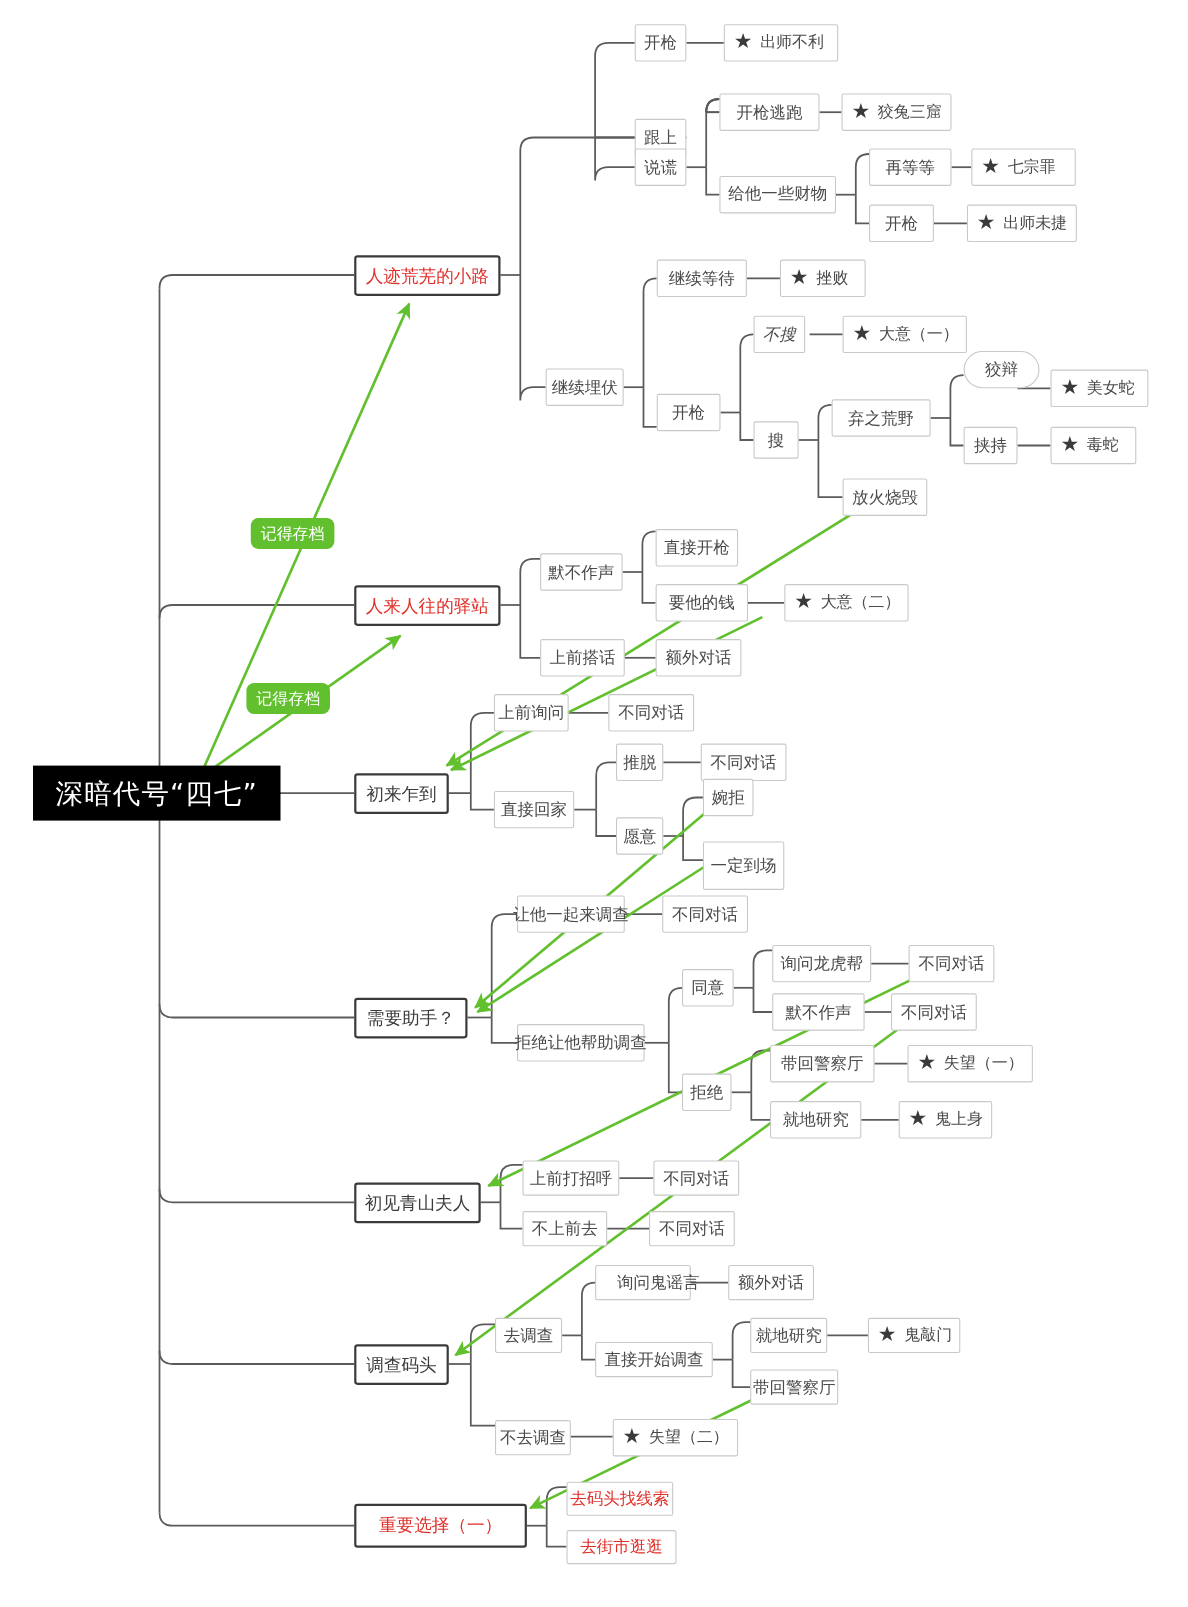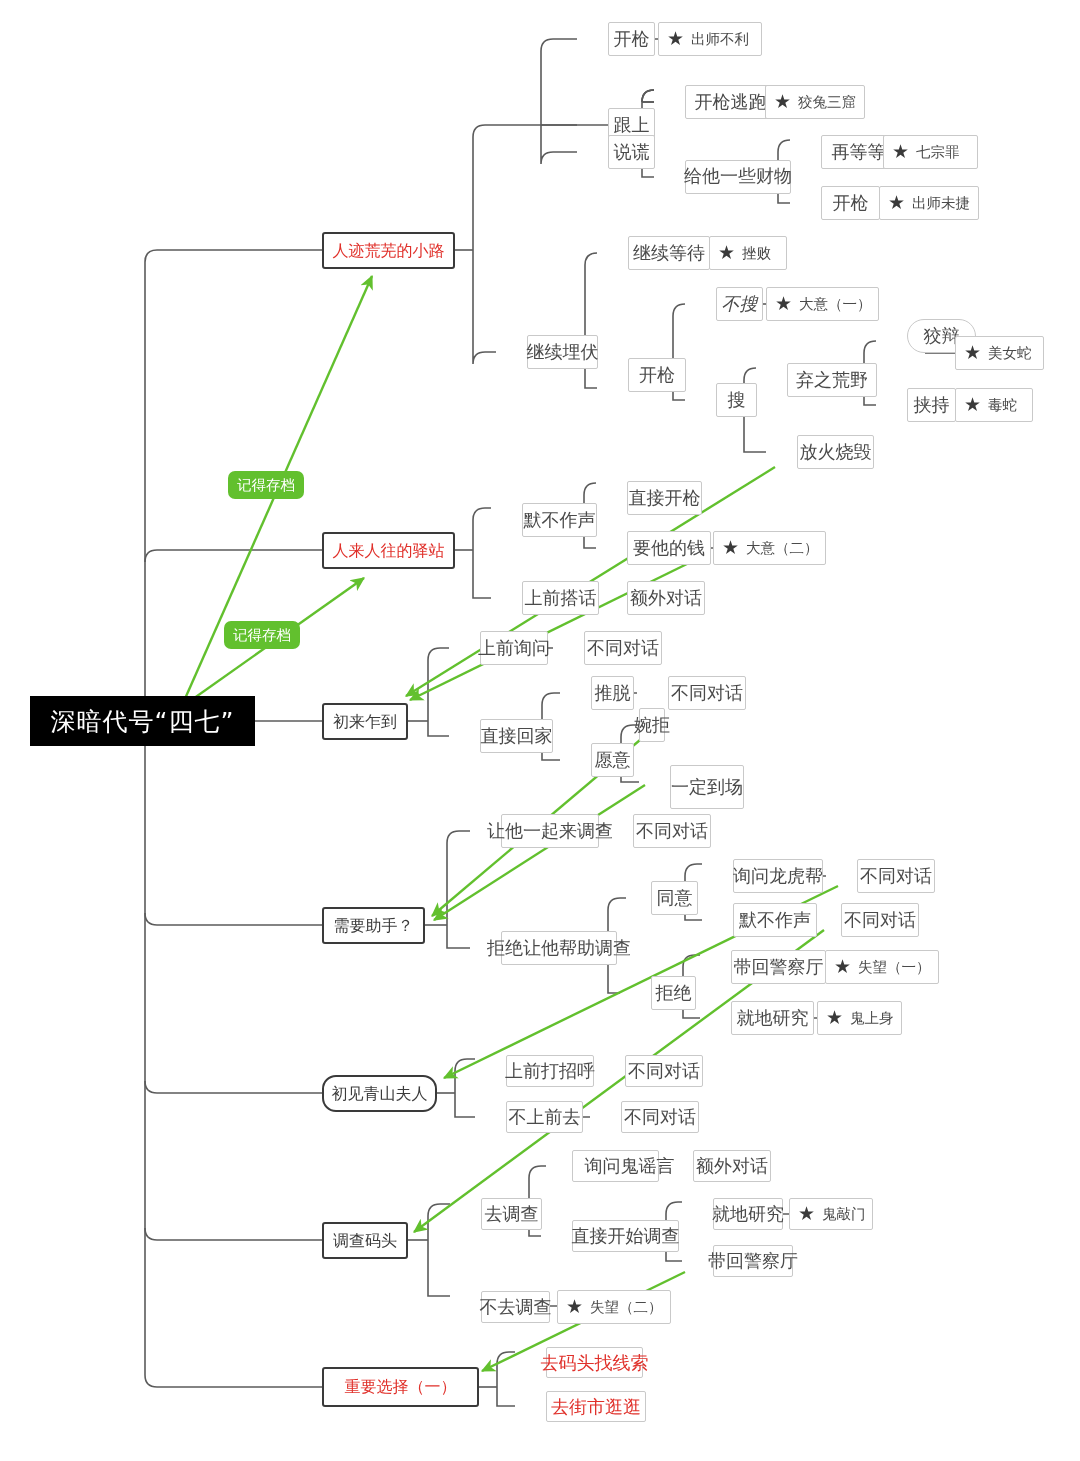--- a/index.html
+++ b/index.html
@@ -2,21 +2,21 @@
 <html><head>
 <meta charset="utf-8">
 <style>
   html,body{margin:0;padding:0;background:#ffffff;}
   body{font-family:"DejaVu Sans","Liberation Sans",sans-serif;}
   #canvas{position:relative;width:1080px;height:1461px;background:#fff;overflow:hidden;}
   #wires{position:absolute;left:0;top:0;width:1080px;height:1461px;pointer-events:none;}
   .node{position:absolute;box-sizing:border-box;display:flex;align-items:center;
         justify-content:center;background:#fff;white-space:nowrap;line-height:1;}
   
-  .n-leaf{border:1px solid #c9c9c9;color:#4a4a4a;font-size:18px;border-radius:2px;margin-left:31px;}
+  .n-leaf{border:1px solid #c9c9c9;color:#4a4a4a;font-size:15px;border-radius:2px;}
   
   .n-main{border:2.5px solid #3a3a3a;color:#3b3b3b;font-size:16px;border-radius:3px;}
   .n-main.red{color:#e0302a;}
   
   .n-root{background:#000;color:#fff;font-size:25px;border:none;letter-spacing:1px;}
   
   .n-end{border:1px solid #c9c9c9;color:#4a4a4a;font-size:14.5px;border-radius:2px;
          justify-content:flex-start;padding-left:8px;gap:7px;}
   .n-end .star{color:#3a3a3a;font-size:19px;line-height:1;display:inline-block;
                transform:translateY(-1px);}
@@ -243,21 +243,21 @@
   <div class="node n-leaf" style="left:491px;top:581px;width:77px;height:34px;">上前搭话</div>
   <div class="node n-leaf" style="left:596px;top:581px;width:78px;height:34px;">额外对话</div>
 
   <div class="node n-main" style="left:322px;top:703px;width:86px;height:37px;">初来乍到</div>
   <div class="node n-leaf" style="left:449px;top:631px;width:68px;height:34px;">上前询问</div>
   <div class="node n-leaf" style="left:553px;top:631px;width:78px;height:34px;">不同对话</div>
   <div class="node n-leaf" style="left:449px;top:719px;width:73px;height:34px;">直接回家</div>
   <div class="node n-leaf" style="left:560px;top:676px;width:43px;height:34px;">推脱</div>
   <div class="node n-leaf" style="left:637px;top:676px;width:78px;height:34px;">不同对话</div>
   <div class="node n-leaf" style="left:560px;top:743px;width:43px;height:34px;">愿意</div>
-  <div class="node n-leaf" style="left:608px;top:708px;width:26px;height:34px;">婉拒</div>
+  <div class="node n-leaf" style="left:639px;top:708px;width:46px;height:34px;">婉拒</div>
   <div class="node n-leaf" style="left:639px;top:765px;width:74px;height:44px;">一定到场</div>
 
   <div class="node n-main" style="left:322px;top:907px;width:103px;height:37px;">需要助手？</div>
   <div class="node n-leaf" style="left:470px;top:814px;width:98px;height:34px;">让他一起来调查</div>
   <div class="node n-leaf" style="left:602px;top:814px;width:78px;height:34px;">不同对话</div>
   <div class="node n-leaf" style="left:470px;top:931px;width:116px;height:34px;">拒绝让他帮助调查</div>
   <div class="node n-leaf" style="left:620px;top:881px;width:47px;height:34px;">同意</div>
   <div class="node n-leaf" style="left:702px;top:859px;width:90px;height:34px;">询问龙虎帮</div>
   <div class="node n-leaf" style="left:826px;top:859px;width:78px;height:34px;">不同对话</div>
   <div class="node n-leaf" style="left:702px;top:903px;width:84px;height:34px;">默不作声</div>
@@ -267,21 +267,21 @@
   <div class="node n-end" style="left:825px;top:950px;width:114px;height:34px;">
     <span class="star">★</span>
     <span>失望（一）</span>
   </div>
   <div class="node n-leaf" style="left:700px;top:1001px;width:83px;height:34px;">就地研究</div>
   <div class="node n-end" style="left:817px;top:1001px;width:85px;height:34px;">
     <span class="star">★</span>
     <span>鬼上身</span>
   </div>
 
-  <div class="node n-main" style="left:322px;top:1075px;width:115px;height:37px;border-radius:14px;">初见青山夫人</div>
+  <div class="node n-main" style="left:322px;top:1075px;width:115px;height:37px;">初见青山夫人</div>
   <div class="node n-leaf" style="left:475px;top:1055px;width:88px;height:32px;">上前打招呼</div>
   <div class="node n-leaf" style="left:594px;top:1055px;width:78px;height:32px;">不同对话</div>
   <div class="node n-leaf" style="left:475px;top:1101px;width:77px;height:32px;">不上前去</div>
   <div class="node n-leaf" style="left:590px;top:1101px;width:78px;height:32px;">不同对话</div>
 
   <div class="node n-main" style="left:322px;top:1222px;width:86px;height:37px;">调查码头</div>
   <div class="node n-leaf" style="left:450px;top:1198px;width:61px;height:32px;">去调查</div>
   <div class="node n-leaf" style="left:541px;top:1150px;width:87px;height:32px;padding-left:28px;">询问鬼谣言</div>
   <div class="node n-leaf" style="left:662px;top:1150px;width:78px;height:32px;">额外对话</div>
   <div class="node n-leaf" style="left:541px;top:1220px;width:107px;height:32px;">直接开始调查</div>

